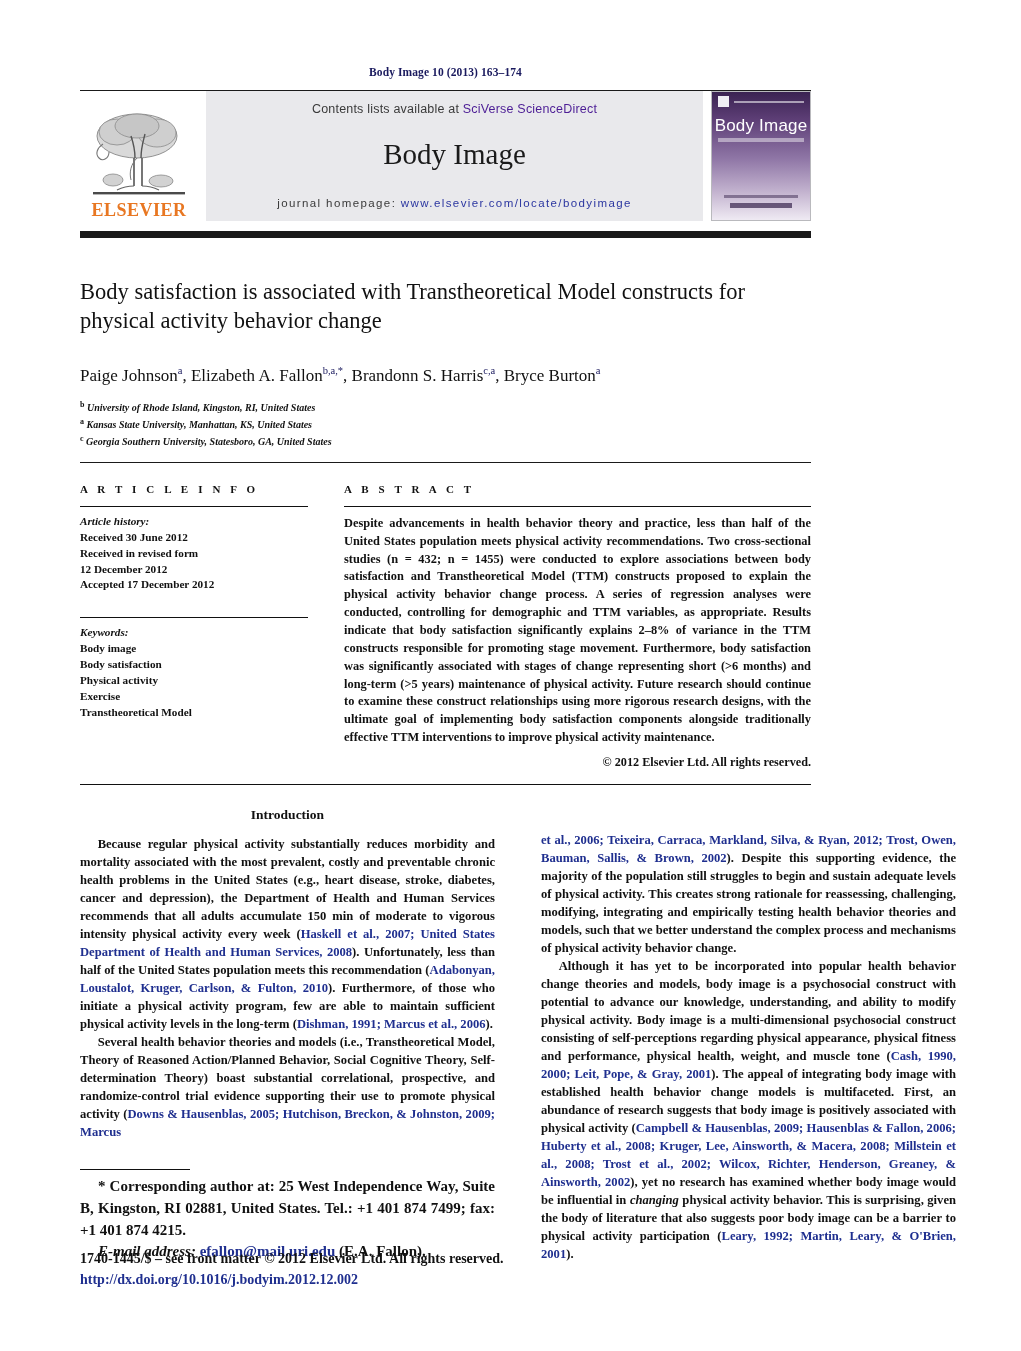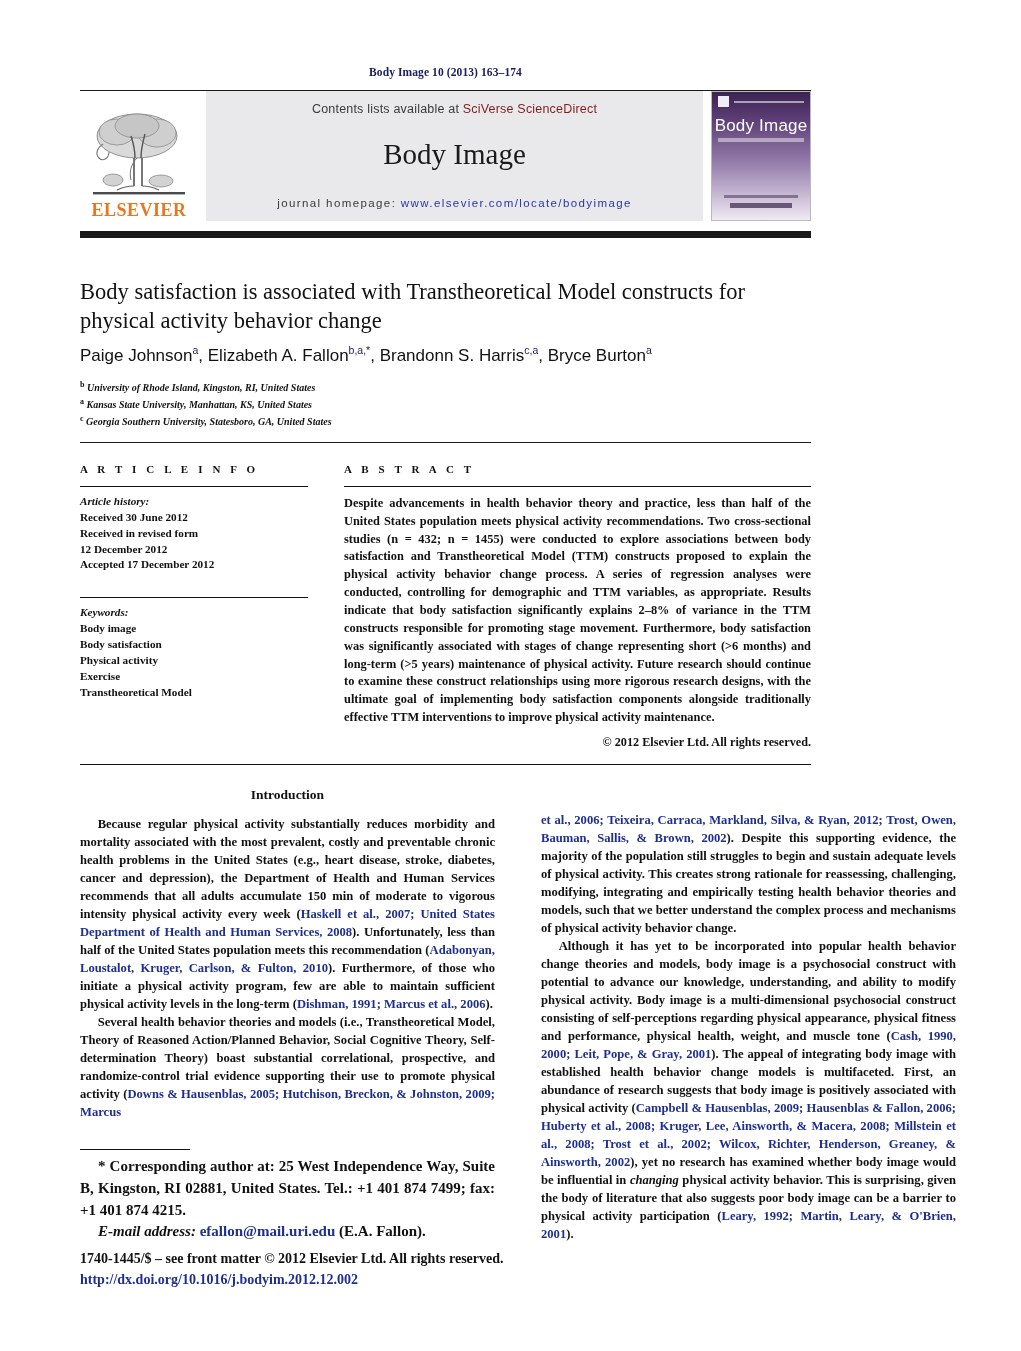--- a/index.html
+++ b/index.html
@@ -64,21 +64,21 @@
     align-items:center;
     padding:11px 0 12px 0;
     margin:0 8px;
   }
   .contents-line {
     font-family:"Liberation Sans", sans-serif;
     font-size:12.5px;
     color:#3a3a3a;
     letter-spacing:.2px;
   }
-  .contents-line .sd { color:#7f1d1d; }
+  .contents-line .sd { color:#4c1d95; }
   .journal-name {
     font-family:"Liberation Serif", serif;
     font-size:29px;
     color:#1a1a1a;
     line-height:1;
     padding-bottom:4px;
   }
   .homepage-line {
     font-family:"Liberation Sans", sans-serif;
     font-size:11.5px;
@@ -134,24 +134,24 @@
   .title-block { margin:40px 80px 0 80px; }
   .art-title {
     font-family:"Liberation Serif", serif;
     font-size:22.5px;
     line-height:1.28;
     color:#111111;
     margin:0;
     font-weight:normal;
   }
   .authors {
-    font-family:Liberation Sans, sans-serif;
+    font-family:Liberation Serif, serif;
     font-size:17px;
     color:#111111;
-    margin-top:8px;
+    margin-top:28px;
     line-height:1.3;
   }
   .authors sup { font-size:10.5px; color:#1a1a5e; }
   .affils { margin-top:13px; }
   .affil {
     font-family:"Liberation Serif", serif;
     font-style:italic;
     font-weight:bold;
     font-size:10px;
     line-height:1.45;

